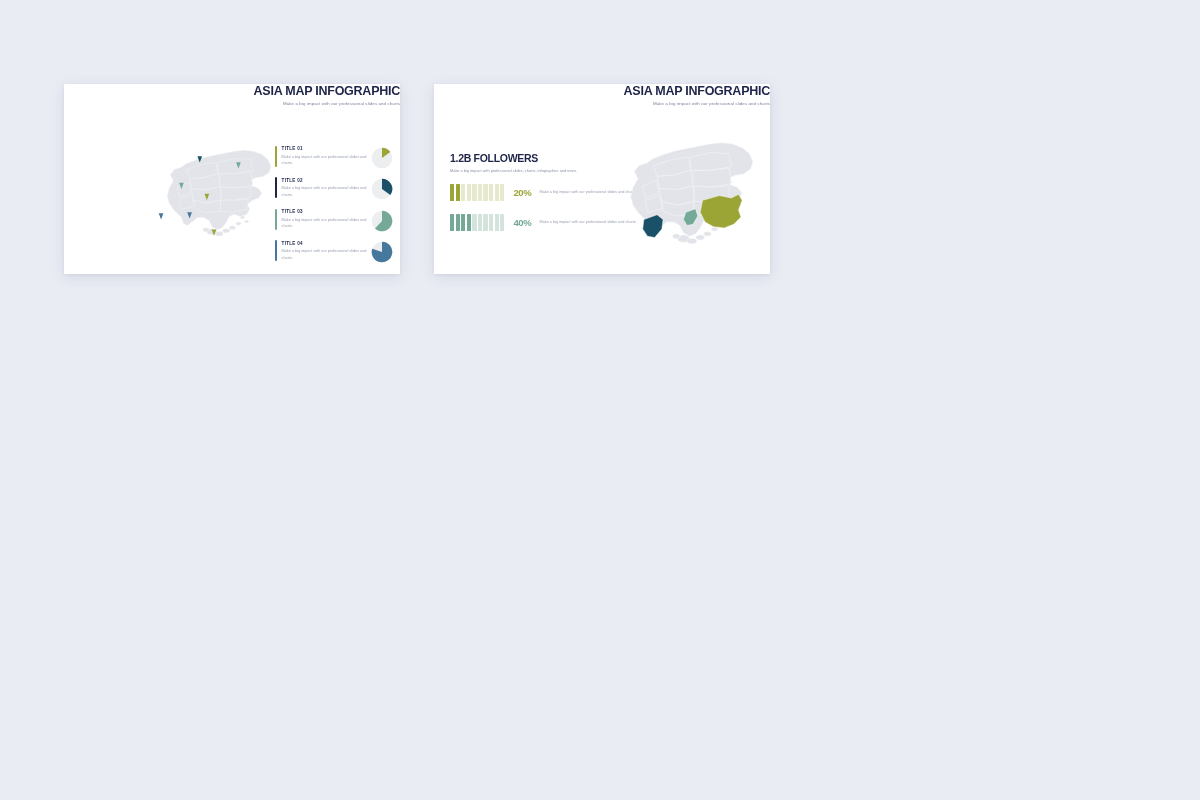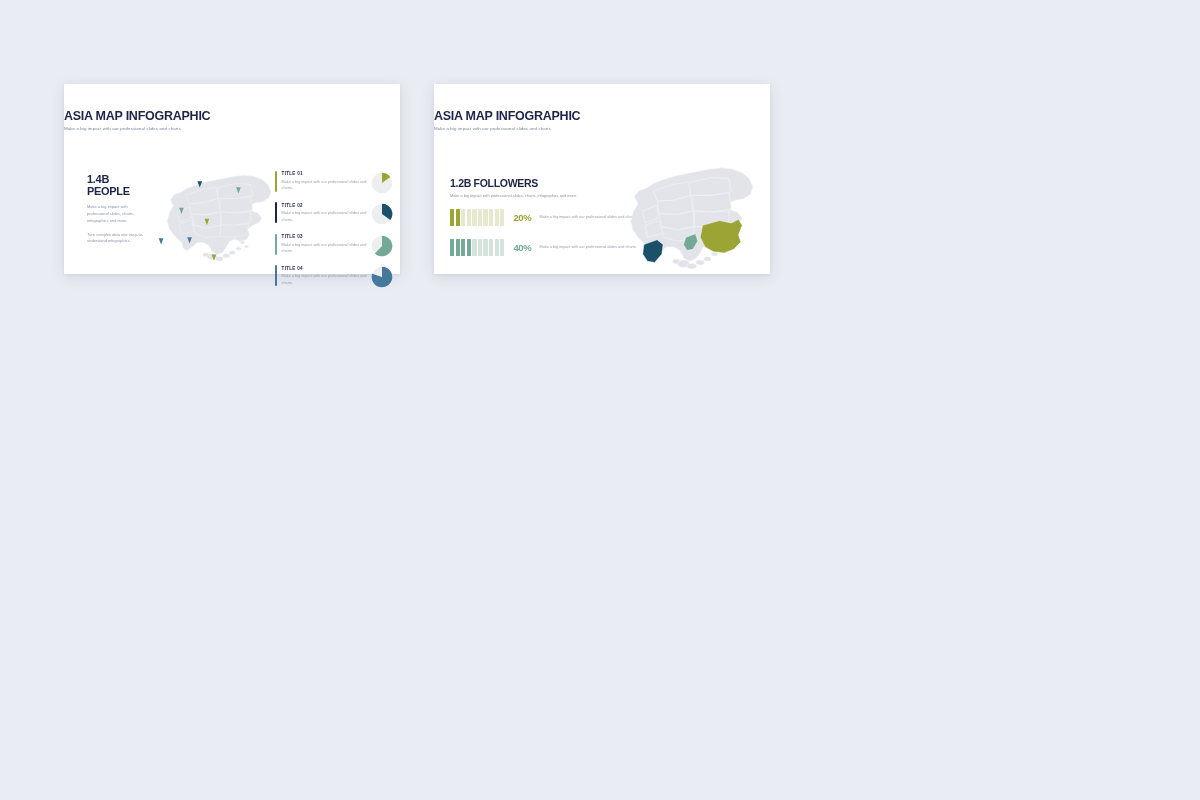--- a/index.html
+++ b/index.html
@@ -13,21 +13,21 @@
 
   .slide {
     position: absolute;
     background: #ffffff;
     box-shadow: 0 3px 14px rgba(40,50,90,0.10), 0 1px 3px rgba(40,50,90,0.07);
   }
   #slide-left  { left: 64px;  top: 84px; width: 336px; height: 190px; }
   #slide-right { left: 434px; top: 84px; width: 336px; height: 190px; }
 
   
-  .slide-header { text-align: left; padding-top: 8px; margin-top: 17px; }
+  .slide-header { text-align: right; padding-top: 0; }
   .slide-title {
     font-size: 12.5px; font-weight: 700; letter-spacing: -0.25px;
     color: #1e2448;
   }
   .slide-sub {
     font-size: 4.4px; color: #7c8499; margin-top: 2.5px;
     letter-spacing: 0.1px;
   }
 
   
@@ -95,28 +95,20 @@
 <div id="canvas">
 
   <div class="slide" id="slide-left">
     <div class="slide-header">
       <div class="slide-title">ASIA MAP INFOGRAPHIC</div>
       <div class="slide-sub">Make a big impact with our professional slides and charts</div>
     </div>
 
     <div id="left-body">
 
-      <div class="left-col">
-        <div class="big-stat">
-          <div>1.4B</div>
-          <div>PEOPLE</div>
-        </div>
-        <div class="left-para">Make a big impact with professional slides, charts, infographics and more.</div>
-        <div class="left-para">Turn complex data into easy-to-understand infographics.</div>
-      </div>
 
       <div id="left-map">
         <svg viewBox="0 0 120 110" preserveAspectRatio="xMidYMid meet">
           <g id="left-landmass" fill="#e2e4e9" stroke="#f4f5f7" stroke-width="0.5">
               <path d="M20,44 L17,38 L21,33 L27,31 L33,27 L41,24 L50,21 L60,19 L70,17 L80,15 L90,14 L99,15 L107,18 L113,23 L116,30 L114,36 L108,40 L101,41 L95,44 L97,49 L103,51 L107,56 L104,61 L98,63 L93,67 L95,72 L92,77 L86,79 L80,77 L75,79 L72,85 L68,90 L63,92 L58,89 L55,83 L50,80 L44,80 L39,84 L34,88 L30,86 L28,80 L24,76 L20,72 L16,66 L14,59 L16,51 Z" transform="translate(0,0) scale(1,1)"></path>
               <path d="M33,33 L48,28 L62,26 L64,37 L50,41 L36,42 Z" transform="translate(0,0) scale(1,1)" fill="#e2e4e9" stroke="#f4f5f7" stroke-width="0.45"></path>
               <path d="M64,26 L82,22 L96,23 L98,34 L80,37 L64,37 Z" transform="translate(0,0) scale(1,1)" fill="#e2e4e9" stroke="#f4f5f7" stroke-width="0.45"></path>
               <path d="M36,42 L50,41 L64,37 L66,50 L52,53 L38,52 Z" transform="translate(0,0) scale(1,1)" fill="#e2e4e9" stroke="#f4f5f7" stroke-width="0.45"></path>
               <path d="M66,37 L80,37 L96,35 L98,48 L82,51 L66,50 Z" transform="translate(0,0) scale(1,1)" fill="#e2e4e9" stroke="#f4f5f7" stroke-width="0.45"></path>
               <path d="M38,52 L52,53 L66,50 L67,63 L53,66 L40,63 Z" transform="translate(0,0) scale(1,1)" fill="#e2e4e9" stroke="#f4f5f7" stroke-width="0.45"></path>

